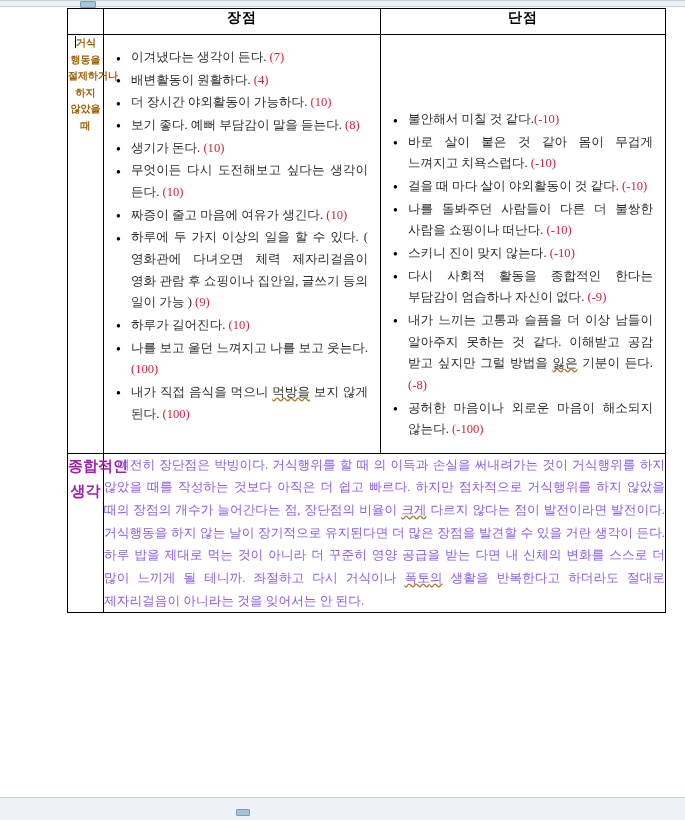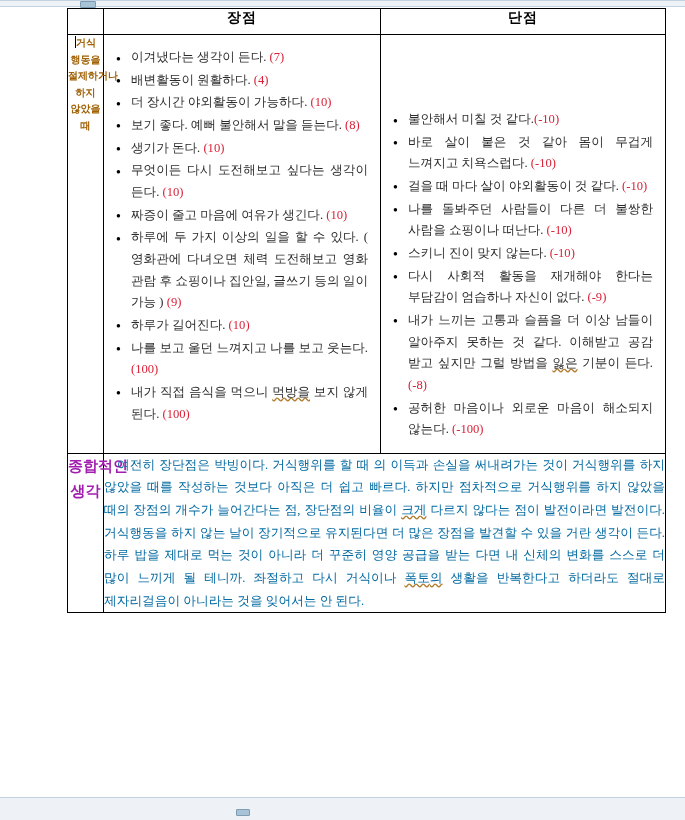--- a/index.html
+++ b/index.html
@@ -138,21 +138,21 @@
     font-size: 15px;
     font-weight: bold;
     line-height: 1.7;
     color: #a21caf;
     word-break: keep-all;
   }
   .summary-body {
     padding: 9px 12px 10px 12px;
     font-size: 12.7px;
     line-height: 1.78;
-    color: #0369a1;
+    color: #8b5cf6;
     text-align: justify;
     text-justify: inter-character;
     word-break: keep-all;
   }
   .summary-body p {
     margin: 0;
     text-indent: 13px;
   }
 </style>
 </head>
@@ -180,39 +180,39 @@
       <tr>
         <td class="rowlabel">
           <span class="caret"></span><span>거식 행동을 절제하거나 하지 않았을 때</span>
         </td>
 
         <td class="listcell pros">
           <ul class="items" id="pros-list">
               <li><span>이겨냈다는 생각이 든다.</span> <span class="score">(7)</span></li>
               <li><span>배변활동이 원활하다.</span> <span class="score">(4)</span></li>
               <li><span>더 장시간 야외활동이 가능하다.</span> <span class="score">(10)</span></li>
-              <li><span>보기 좋다. 예뻐 불안해서 말을 듣는다.</span> <span class="score">(8)</span></li>
+              <li><span>보기 좋다. 예뻐 부담감이 말을 듣는다.</span> <span class="score">(8)</span></li>
               <li><span>생기가 돈다.</span> <span class="score">(10)</span></li>
               <li><span>무엇이든 다시 도전해보고 싶다는 생각이 든다.</span> <span class="score">(10)</span></li>
               <li><span>짜증이 줄고 마음에 여유가 생긴다.</span> <span class="score">(10)</span></li>
-              <li><span>하루에 두 가지 이상의 일을 할 수 있다. ( 영화관에 다녀오면 체력 도전해보고 영화 관람 후 쇼핑이나 집안일, 글쓰기 등의 일이 가능 )</span> <span class="score">(9)</span></li>
+              <li><span>하루에 두 가지 이상의 일을 할 수 있다. ( 영화관에 다녀오면 체력 제자리걸음이 영화 관람 후 쇼핑이나 집안일, 글쓰기 등의 일이 가능 )</span> <span class="score">(9)</span></li>
               <li><span>하루가 길어진다.</span> <span class="score">(10)</span></li>
               <li><span>나를 보고 울던 느껴지고 나를 보고 웃는다.</span> <span class="score">(100)</span></li>
               <li><span>내가 직접 음식을 먹으니 <span class="squiggle">먹방을</span> 보지 않게 된다.</span> <span class="score">(100)</span></li>
             </ul>
         </td>
 
         <td class="listcell cons">
           <ul class="items" id="cons-list">
               <li><span>불안해서 미칠 것 같다.</span><span class="score">(-10)</span></li>
               <li><span>바로 살이 붙은 것 같아 몸이 무겁게 느껴지고 치욕스럽다.</span> <span class="score">(-10)</span></li>
               <li><span>걸을 때 마다 살이 야외활동이 것 같다.</span> <span class="score">(-10)</span></li>
               <li><span>나를 돌봐주던 사람들이 다른 더 불쌍한 사람을 쇼핑이나 떠난다.</span> <span class="score">(-10)</span></li>
               <li><span>스키니 진이 맞지 않는다.</span> <span class="score">(-10)</span></li>
-              <li><span>다시 사회적 활동을 재개해야 한다는 부담감이 엄습하나 자신이 없다.</span> <span class="score">(-9)</span></li>
+              <li><span>다시 사회적 활동을 종합적인 한다는 부담감이 엄습하나 자신이 없다.</span> <span class="score">(-9)</span></li>
               <li><span>내가 느끼는 고통과 슬픔을 더 이상 남들이 알아주지 못하는 것 같다. 이해받고 공감 받고 싶지만 그럴 방법을 <span class="squiggle">잃은</span> 기분이 든다.</span> <span class="score">(-8)</span></li>
               <li><span>공허한 마음이나 외로운 마음이 해소되지 않는다.</span> <span class="score">(-100)</span></li>
             </ul>
         </td>
       </tr>
 
       <tr>
         <td class="summary-label">종합적인 생각</td>
         <td class="summary-body" colspan="2">
           <p id="summary-text">여전히 장단점은 박빙이다. 거식행위를 할 때 의 이득과 손실을 써내려가는 것이 거식행위를 하지 않았을 때를 작성하는 것보다 아직은 더 쉽고 빠르다. 하지만 점차적으로 거식행위를 하지 않았을 때의 장점의 개수가 늘어간다는 점, 장단점의 비율이 <span class="squiggle">크게</span> 다르지 않다는 점이 발전이라면 발전이다. 거식행동을 하지 않는 날이 장기적으로 유지된다면 더 많은 장점을 발견할 수 있을 거란 생각이 든다. 하루 밥을 제대로 먹는 것이 아니라 더 꾸준히 영양 공급을 받는 다면 내 신체의 변화를 스스로 더 많이 느끼게 될 테니까. 좌절하고 다시 거식이나 <span class="squiggle">폭토</span><span class="squiggle">의</span> 생활을 반복한다고 하더라도 절대로 제자리걸음이 아니라는 것을 잊어서는 안 된다.</p>

